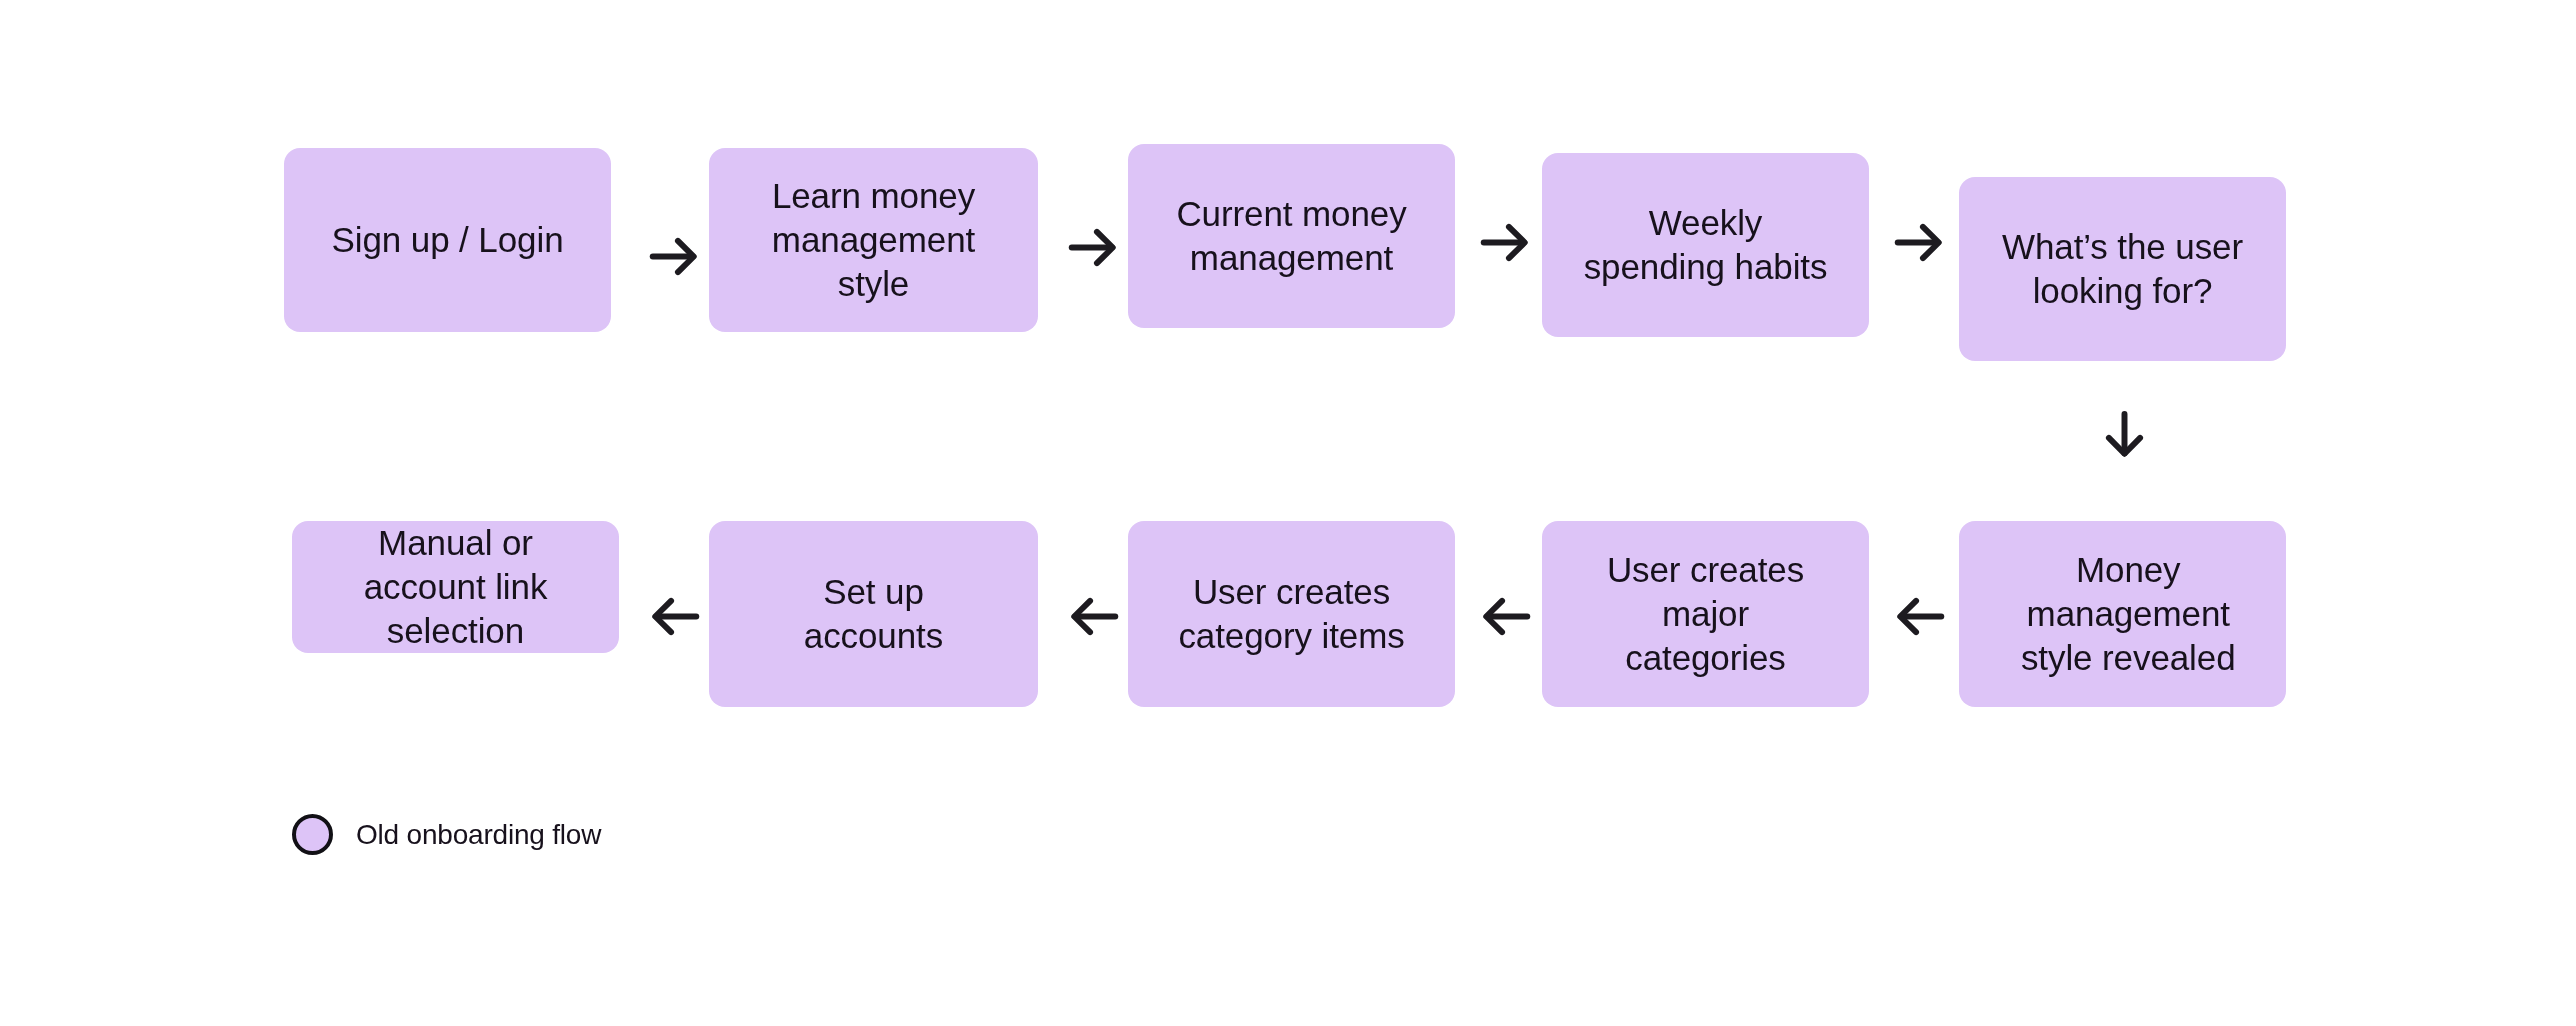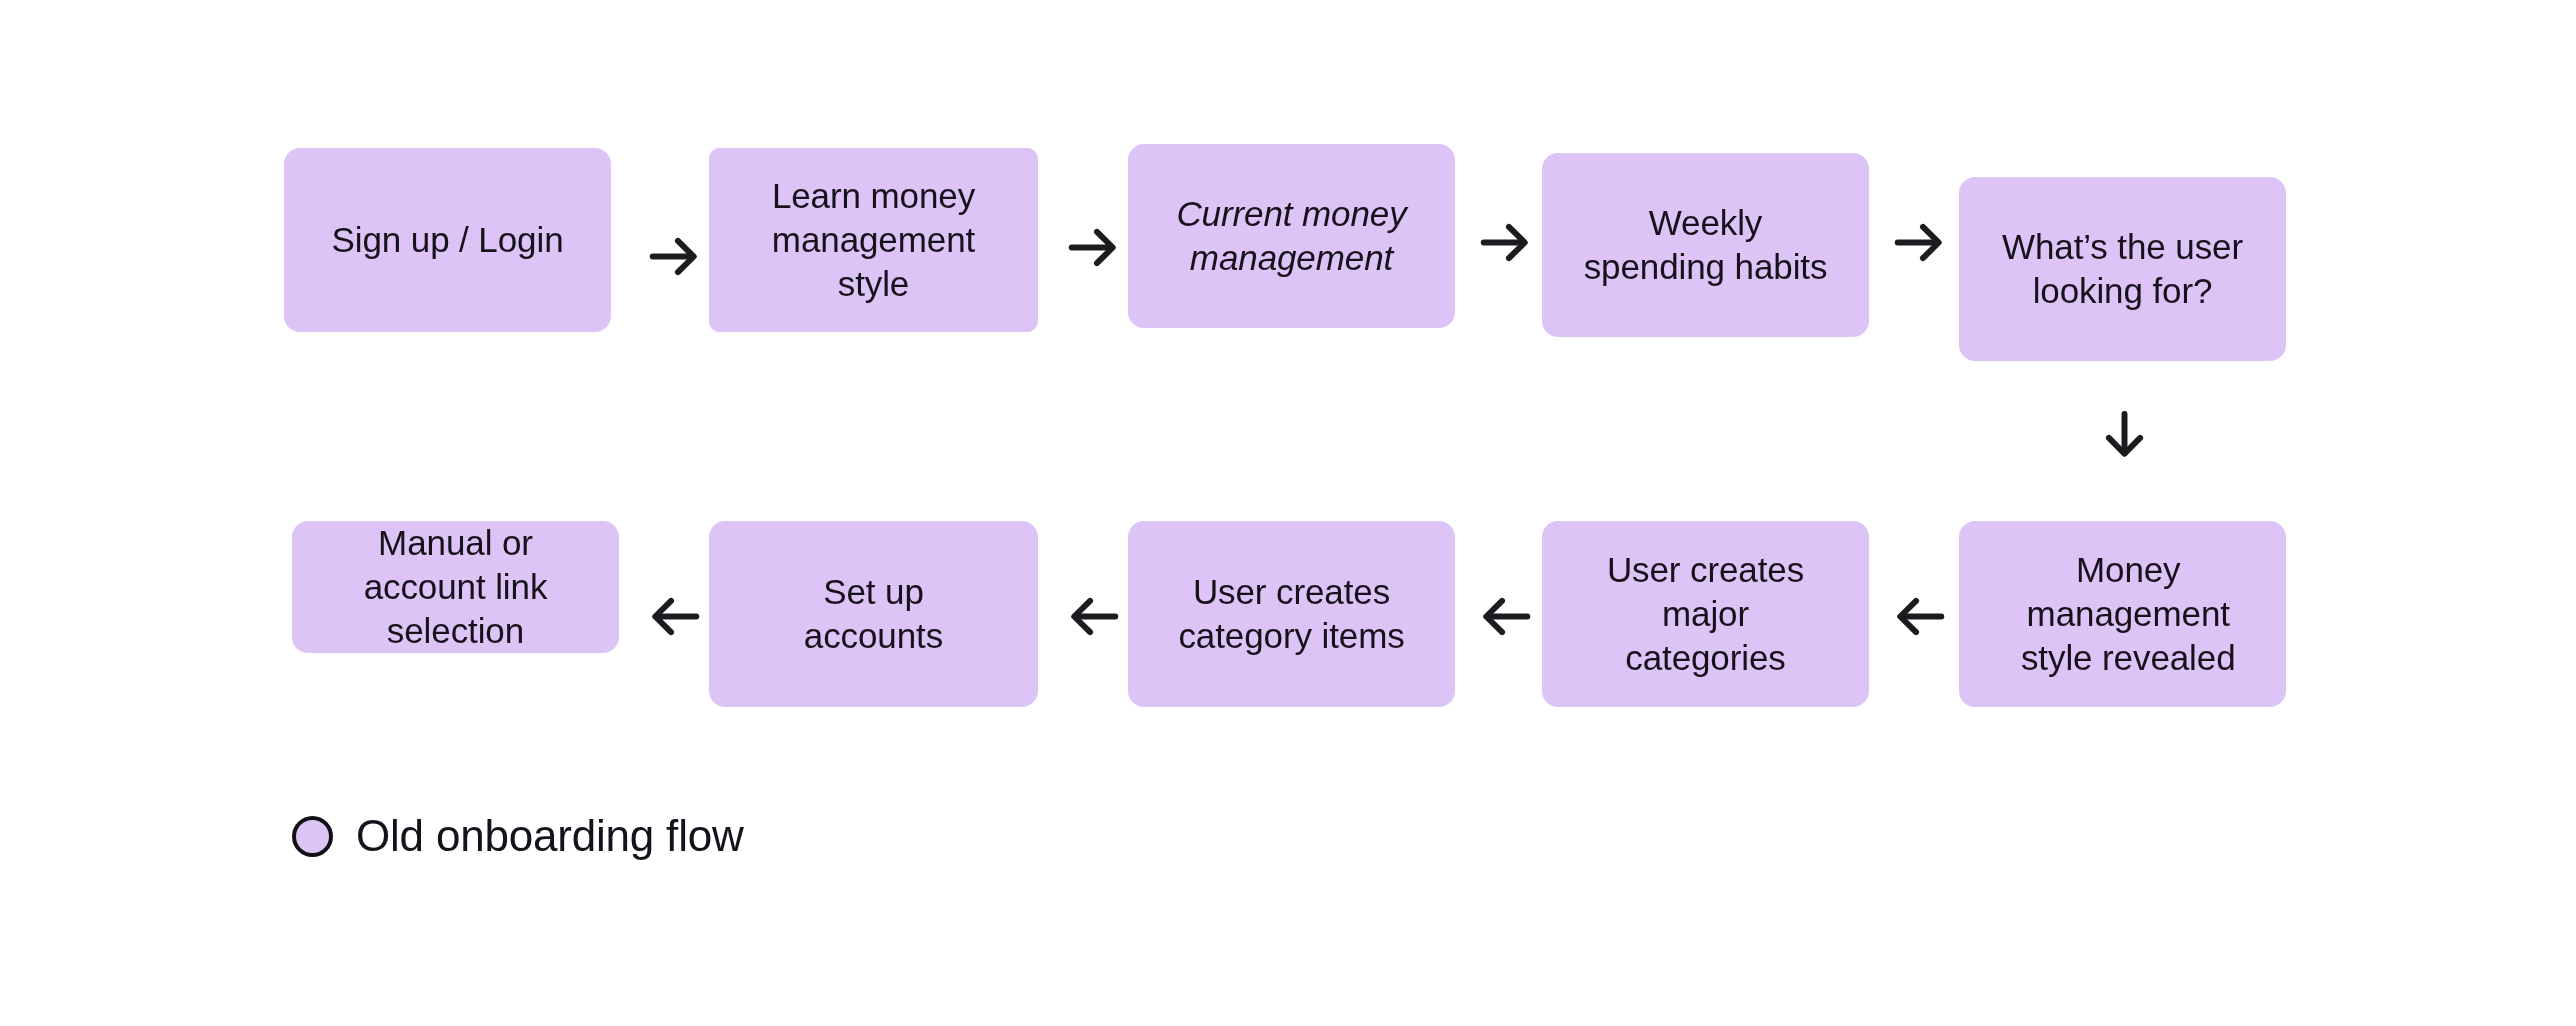--- a/index.html
+++ b/index.html
@@ -63,55 +63,55 @@
   .legend-swatch {
     width: 41px;
     height: 41px;
     border-radius: 50%;
     background: #ddc4f7;
     border: 4.5px solid #111015;
     box-sizing: border-box;
   }
   .legend-label {
     color: #17111c;
-    font-size: 44px;
+    font-size: 28px;
     line-height: 1;
     letter-spacing: -0.2px;
   }
 </style>
 </head>
 <body>
 
 <div id="canvas">
 
   <div class="node" style="left:284px; top:148px; width:327px; height:184px;">
     <span class="node-label">Sign up / Login</span>
   </div>
 
   <div class="arrow" style="left:640px; top:222px; width:68px; height:68px;">
     <svg width="55" height="55" viewBox="0 0 24 24" fill="none" stroke="#1d1b20" stroke-width="2.6" stroke-linecap="round" stroke-linejoin="round">
       <line x1="2.5" y1="12" x2="20" y2="12"></line>
       <polyline points="13.5,5.2 20.4,12 13.5,18.8"></polyline>
     </svg>
   </div>
 
-  <div class="node" style="left:709px; top:148px; width:329px; height:184px;border-radius:11px;">
+  <div class="node" style="left:709px; top:148px; width:329px; height:184px;">
     <span class="node-label">Learn money
 management
 style</span>
   </div>
 
   <div class="arrow" style="left:1059px; top:213px; width:68px; height:68px;">
     <svg width="55" height="55" viewBox="0 0 24 24" fill="none" stroke="#1d1b20" stroke-width="2.6" stroke-linecap="round" stroke-linejoin="round">
       <line x1="2.5" y1="12" x2="20" y2="12"></line>
       <polyline points="13.5,5.2 20.4,12 13.5,18.8"></polyline>
     </svg>
   </div>
 
-  <div class="node" style="left:1128px; top:144px; width:327px; height:184px;font-style:italic;">
+  <div class="node" style="left:1128px; top:144px; width:327px; height:184px;">
     <span class="node-label">Current money
 management</span>
   </div>
 
   <div class="arrow" style="left:1471px; top:208px; width:68px; height:68px;">
     <svg width="55" height="55" viewBox="0 0 24 24" fill="none" stroke="#1d1b20" stroke-width="2.6" stroke-linecap="round" stroke-linejoin="round">
       <line x1="2.5" y1="12" x2="20" y2="12"></line>
       <polyline points="13.5,5.2 20.4,12 13.5,18.8"></polyline>
     </svg>
   </div>

